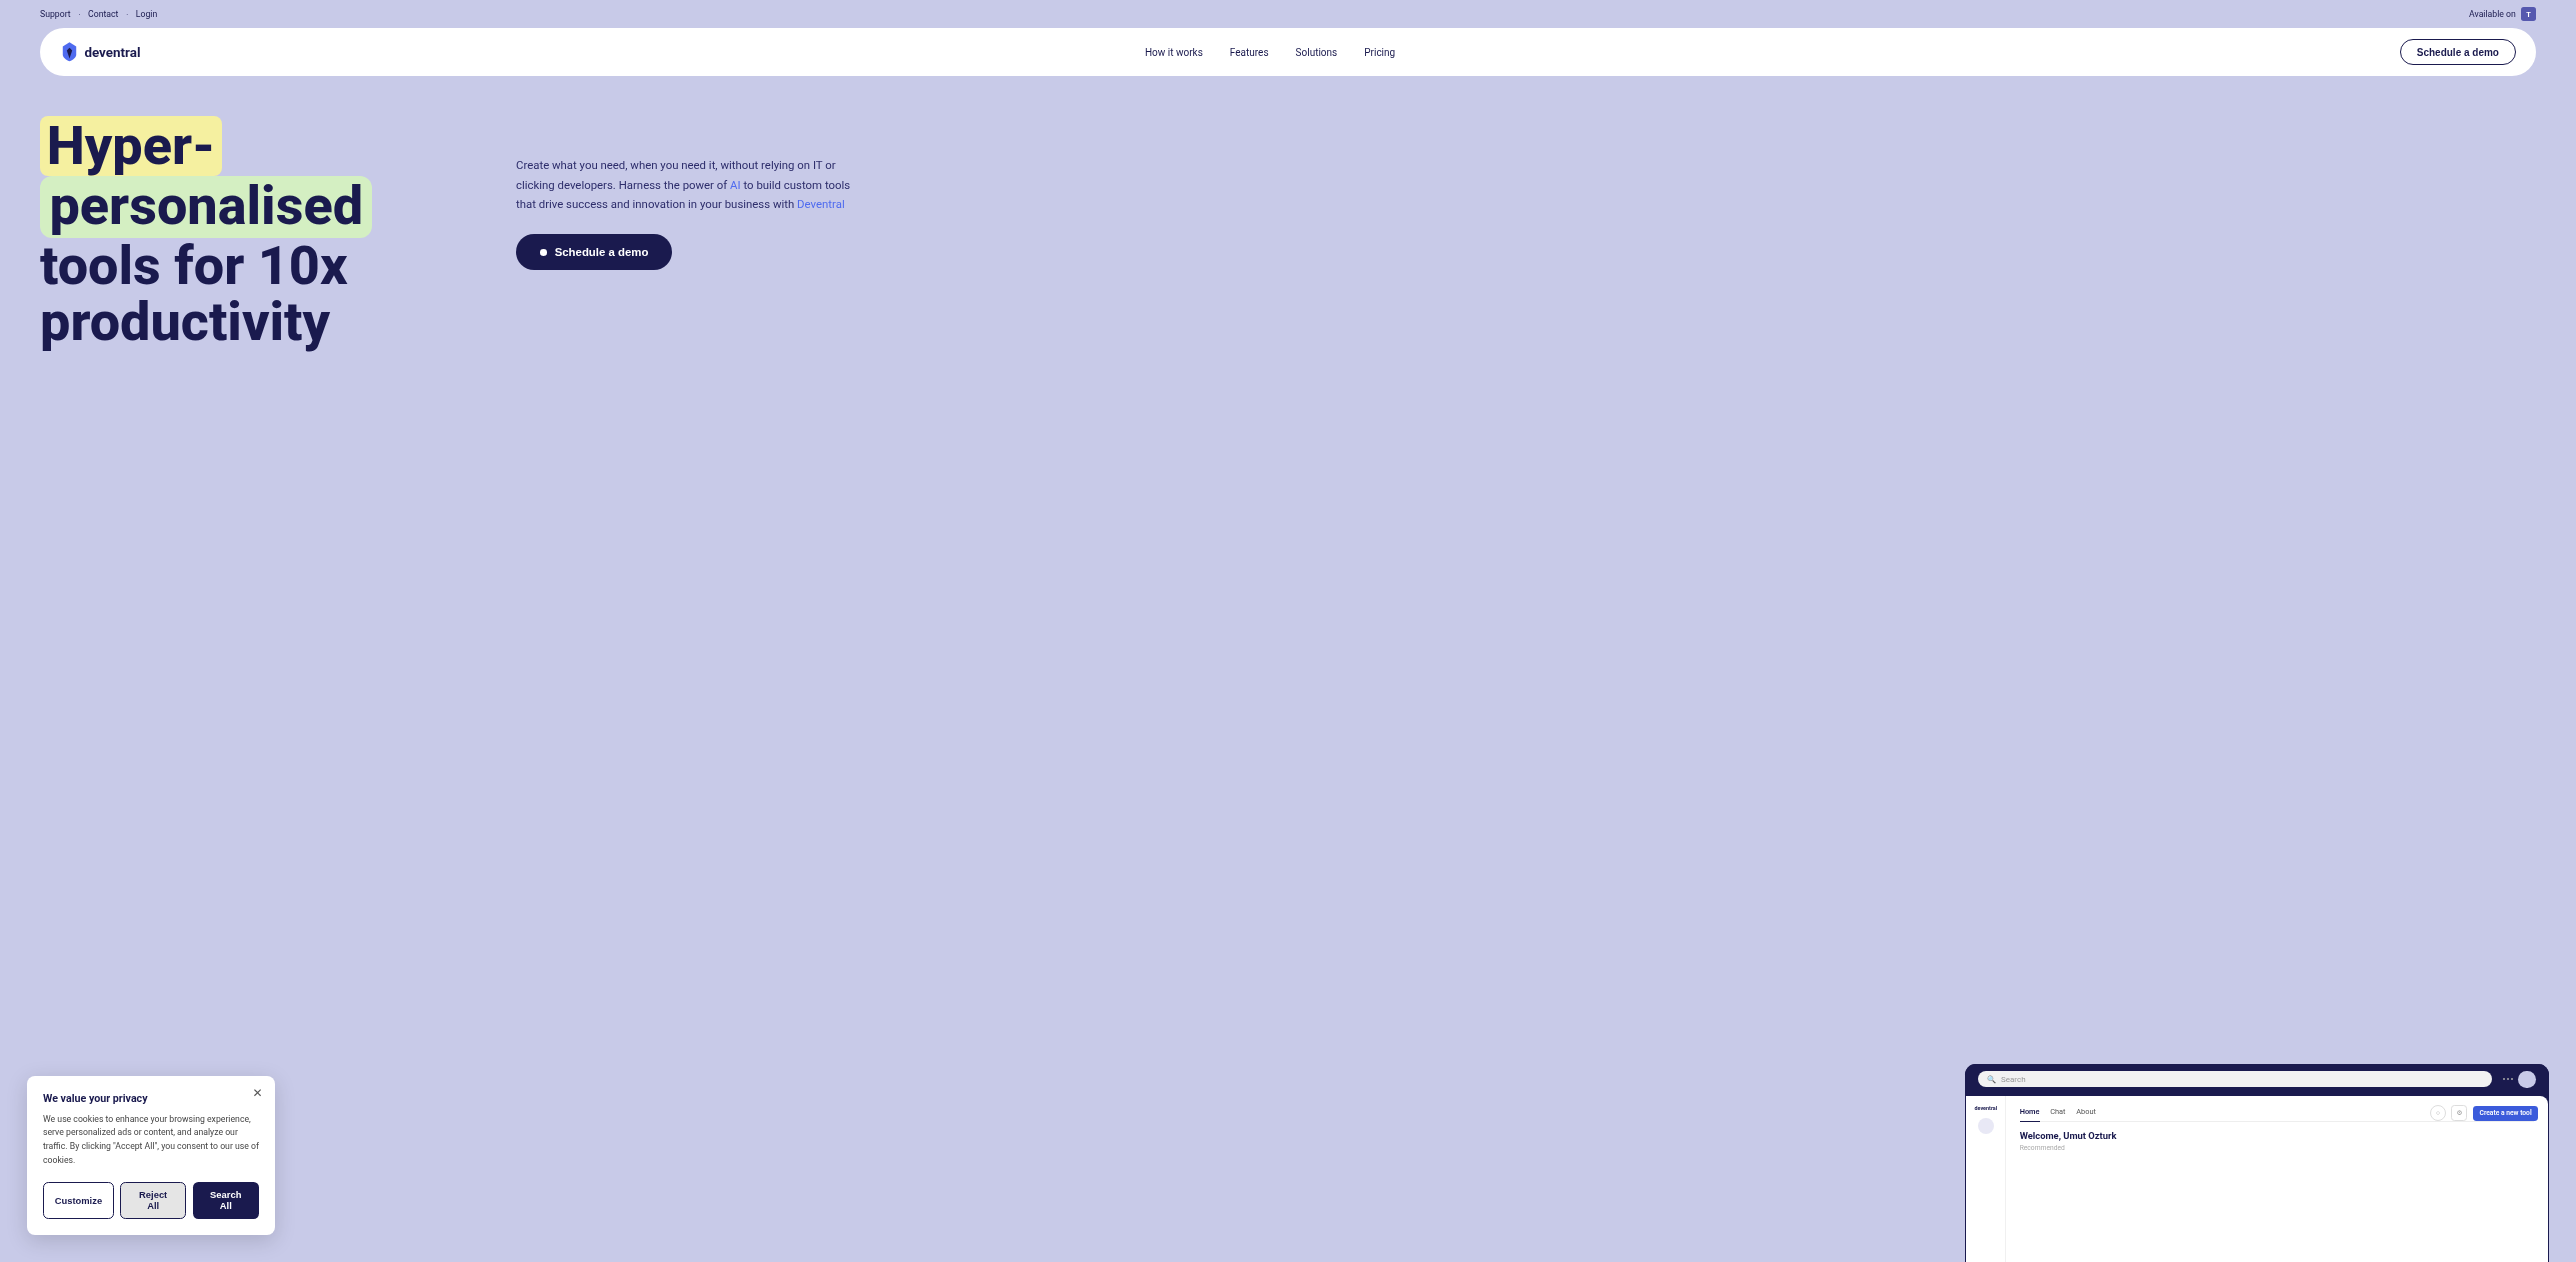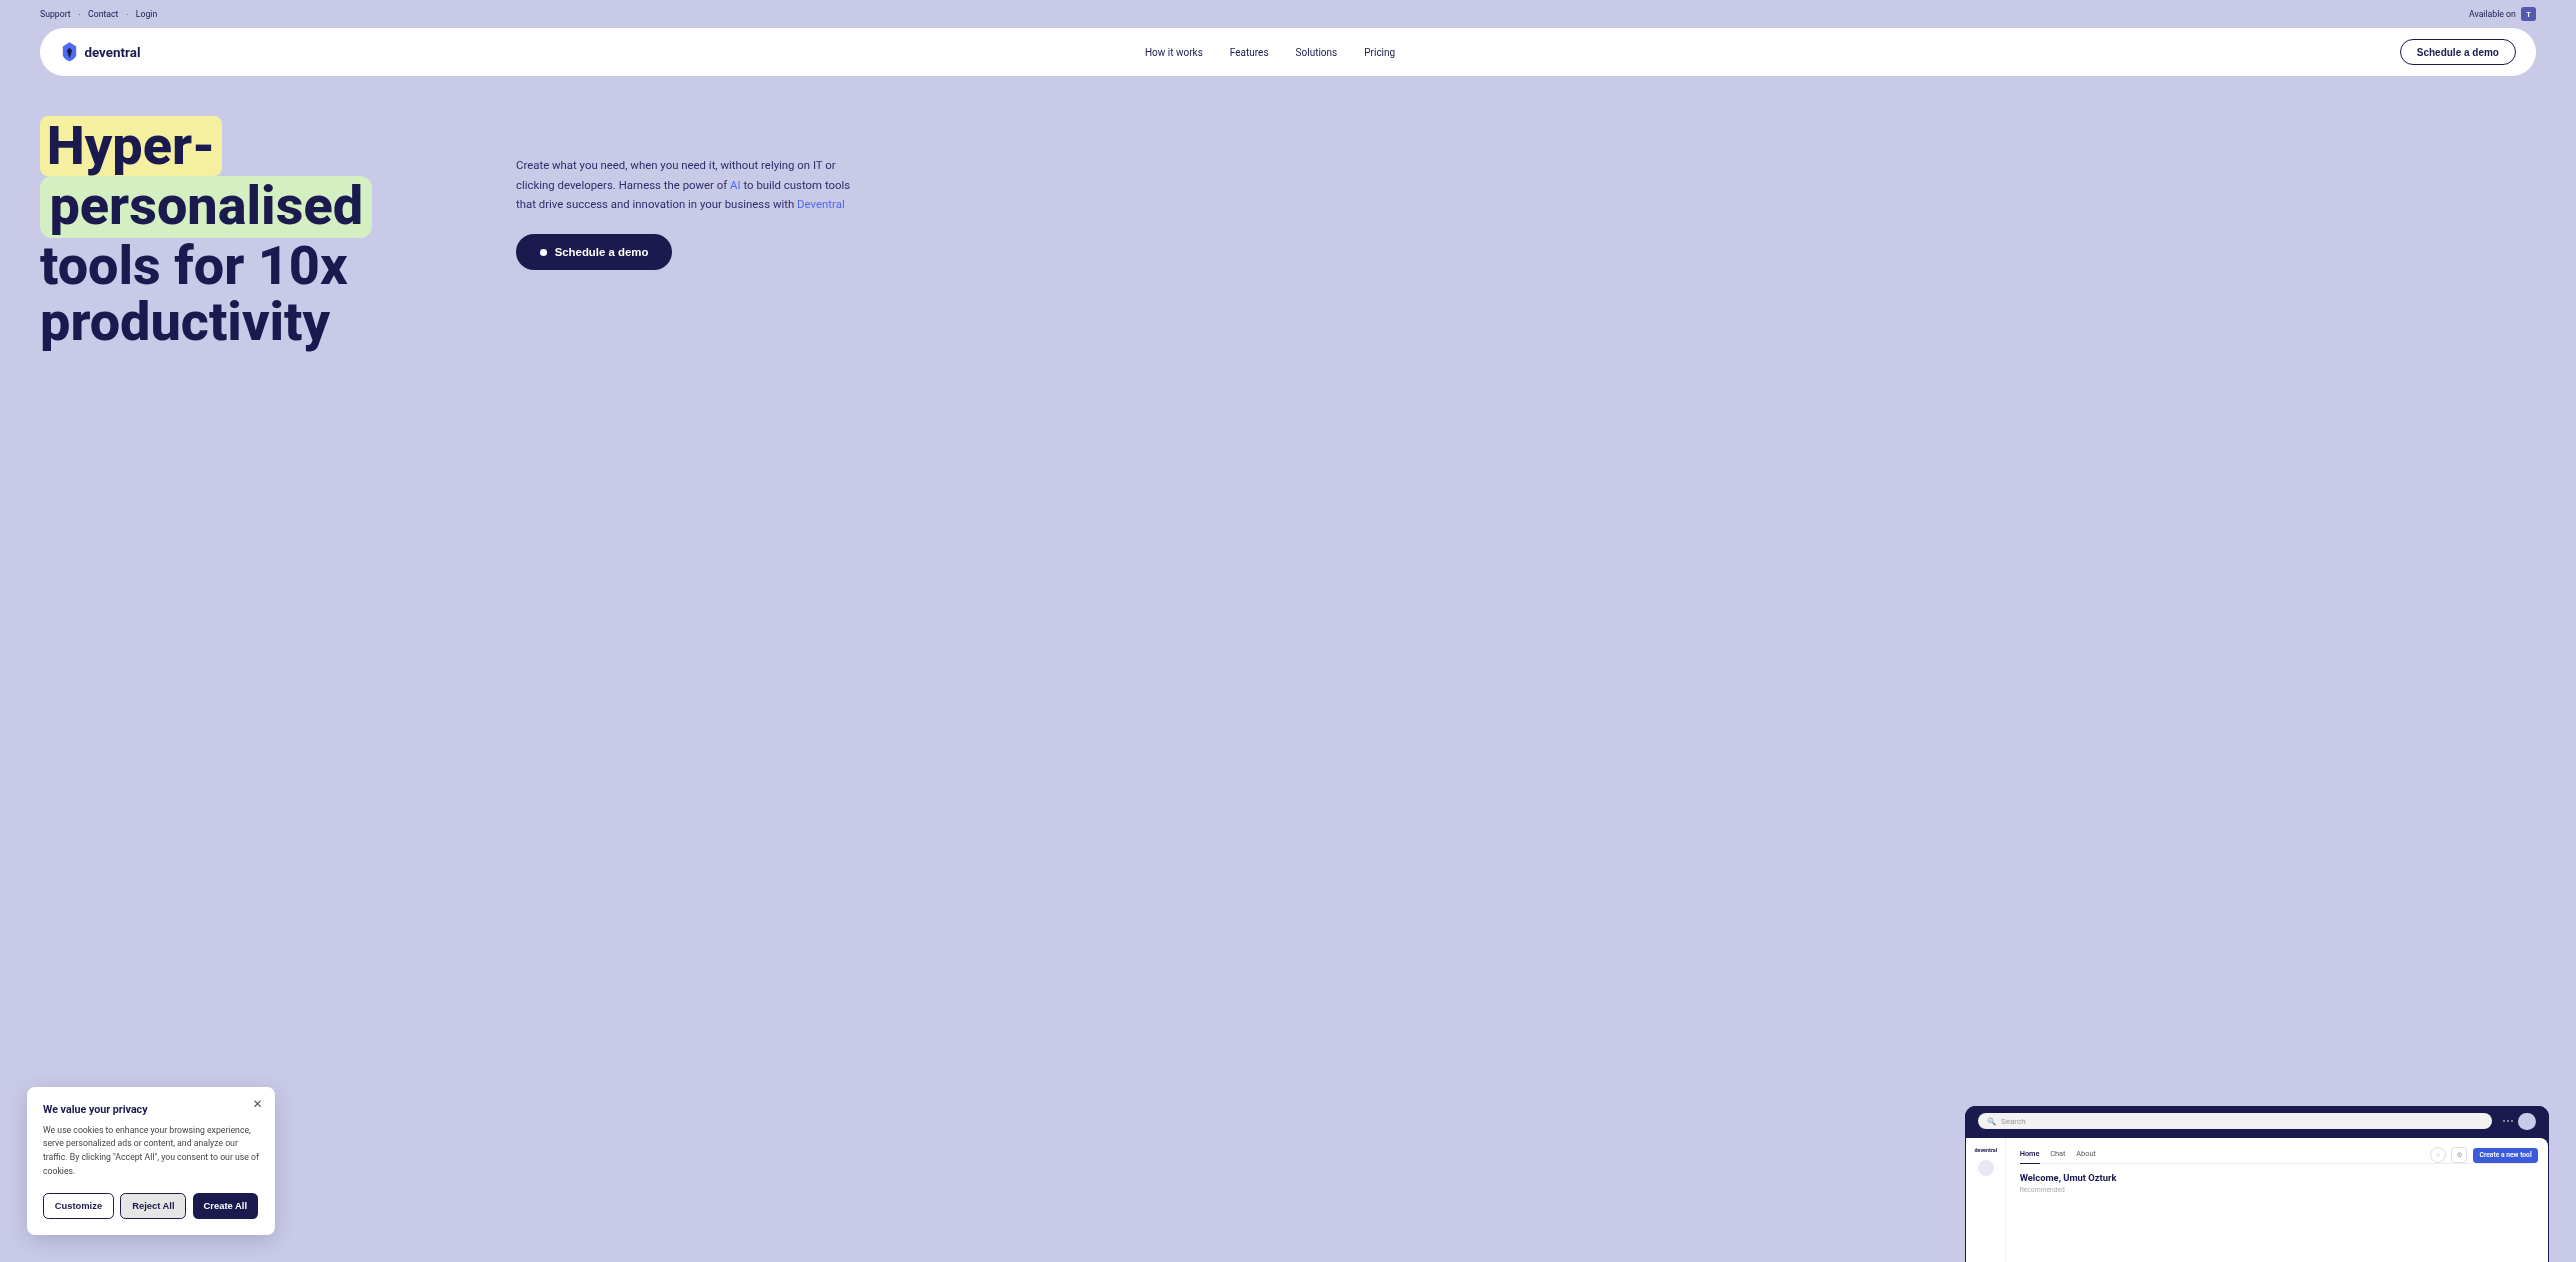--- a/index.html
+++ b/index.html
@@ -286,21 +286,21 @@
       width: 17.4px;
       height: 17.4px;
       background: #c8cae8;
       border-radius: 50%;
     }
     .preview-content {
       background: white;
       margin: 1.3px 1.3px 0;
       border-radius: 8px 8px 0 0;
       display: flex;
-      height: 124px;
+      height: 166px;
     }
     .preview-sidebar {
       width: 40px;
       background: white;
       border-right: 0.7px solid #f0f0f0;
       display: flex;
       flex-direction: column;
       align-items: center;
       padding: 9.4px 0;
       gap: 6.7px;
@@ -492,16 +492,16 @@
   </div>
 </div>
 
 <div class="cookie-banner">
   <button class="cookie-close">✕</button>
   <div class="cookie-title">We value your privacy</div>
   <div class="cookie-text">We use cookies to enhance your browsing experience, serve personalized ads or content, and analyze our traffic. By clicking "Accept All", you consent to our use of cookies.</div>
   <div class="cookie-buttons">
     <button class="btn-customize">Customize</button>
     <button class="btn-reject">Reject All</button>
-    <button class="btn-accept">Create All</button>
+    <button class="btn-accept">Search All</button>
   </div>
 </div>
 
 
 </body></html>

